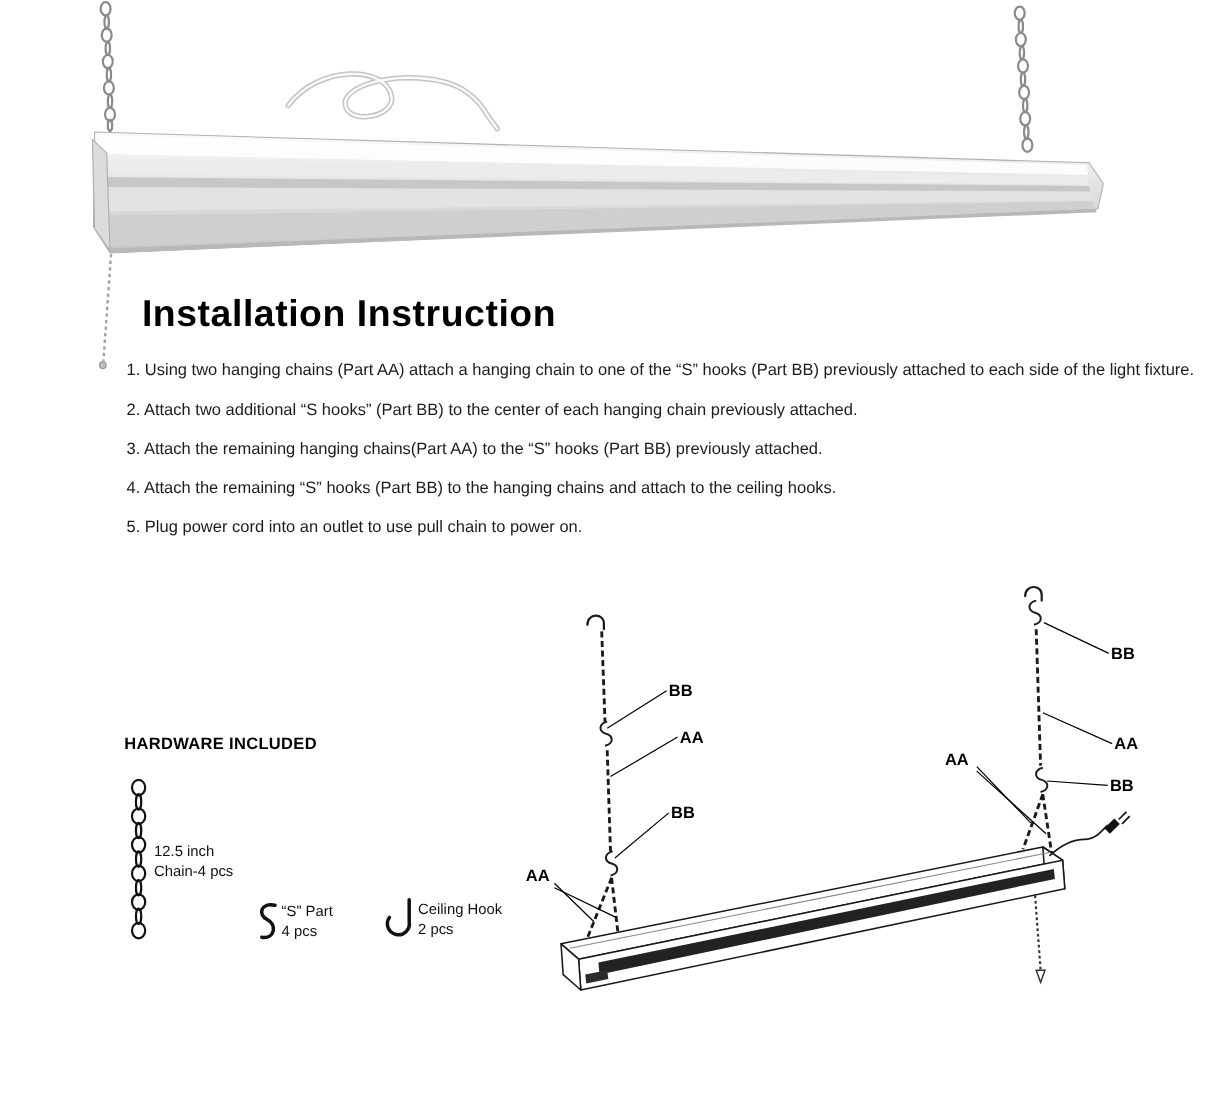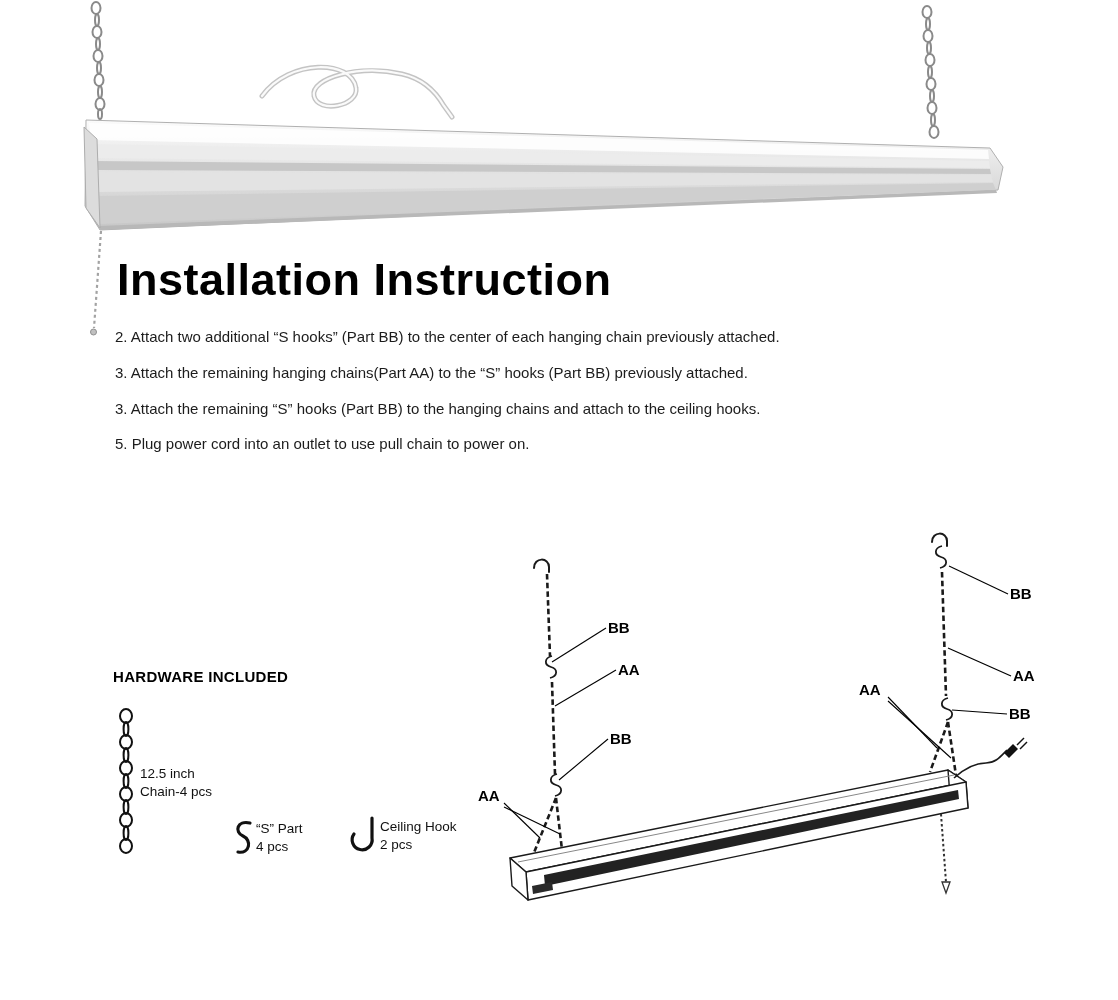--- a/index.html
+++ b/index.html
@@ -3,22 +3,22 @@
 <meta charset="utf-8">
 <style>
   html,body{margin:0;padding:0;background:#ffffff;}
   body{
     width:1118px;height:1000px;position:relative;overflow:hidden;
     font-family:"Liberation Sans",sans-serif;color:#1c1c1c;
   }
   .sheet{position:relative;width:1118px;height:1000px;background:#fff;}
   .hero{position:absolute;left:0;top:0;}
   .title{
-    position:absolute;left:117px;top:254px;margin:0;
-    font-size:45px;font-weight:700;letter-spacing:.5px;color:#000;
+    position:absolute;left:117px;top:254px;margin:12px;
+    font-size:34px;font-weight:700;letter-spacing:.5px;color:#000;
   }
   .steps{position:absolute;left:115px;top:328px;width:995px;font-size:15px;color:#1c1c1c;}
   .step{margin:0 0 17px 0;line-height:1.25;}
   .note{margin:0 0 17px 18px;line-height:1.25;}
   .note-label{font-weight:bold;font-style:italic;}
   .hw-heading{
     position:absolute;left:113px;top:668px;margin:0;
     font-size:15px;font-weight:700;letter-spacing:.3px;color:#000;text-align:right;
   }
   .hw-item{position:absolute;display:flex;align-items:center;gap:0;}
@@ -88,23 +88,24 @@
 
     <g>
       <path d="M 101,231 L 94,328" stroke="#a3a3a3" stroke-width="2.2" stroke-dasharray="3 3" fill="none"></path>
       <circle cx="93.5" cy="332" r="3" fill="#c0c0c0" stroke="#909090" stroke-width="1"></circle>
     </g>
   </svg>
 
   <h1 class="title">Installation Instruction</h1>
 
   <div class="steps">
+    <p class="step">1. Using two hanging chains (Part AA) attach a hanging chain to one of the “S” hooks (Part BB) previously attached to each side of the light fixture.</p>
     <p class="step">2. Attach two additional “S hooks” (Part BB) to the center of each hanging chain previously attached.</p>
     <p class="step">3. Attach the remaining hanging chains(Part AA) to the “S” hooks (Part BB) previously attached.</p>
-    <p class="step">3. Attach the remaining “S” hooks (Part BB) to the hanging chains and attach to the ceiling hooks.</p>
+    <p class="step">4. Attach the remaining “S” hooks (Part BB) to the hanging chains and attach to the ceiling hooks.</p>
     <p class="step">5. Plug power cord into an outlet to use pull chain to power on.</p>
   </div>
 
   <h2 class="hw-heading">HARDWARE INCLUDED</h2>
 
   <div class="hw-item" style="left:112px;top:708px;">
     <svg width="28" height="152" viewBox="0 0 28 152">
       <g fill="none" stroke="#111" stroke-width="2">
         <ellipse cx="14" cy="8" rx="6" ry="7"></ellipse>
         <ellipse cx="14" cy="21" rx="2.4" ry="7"></ellipse>

